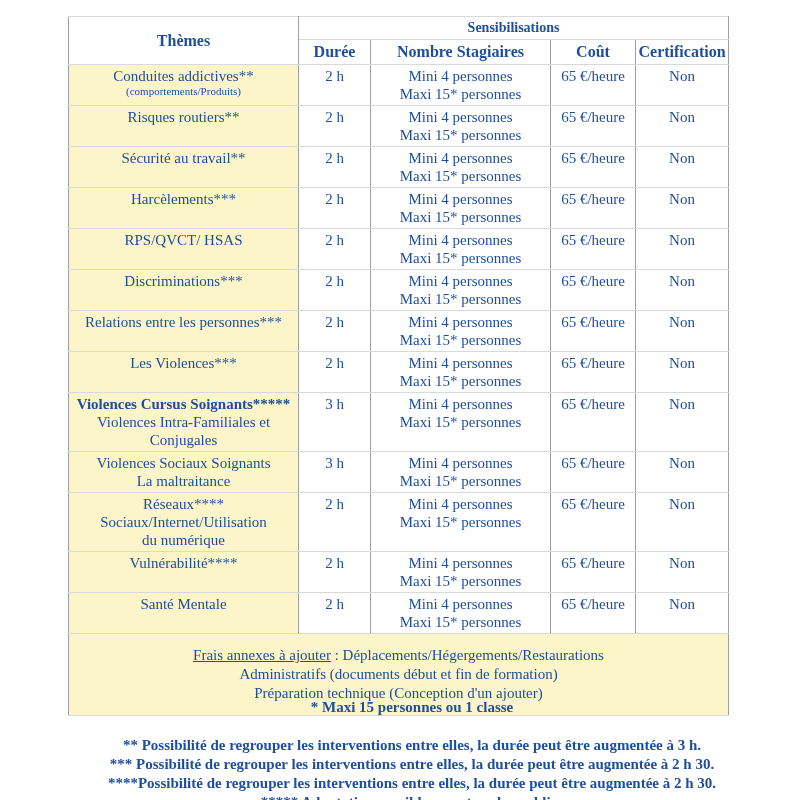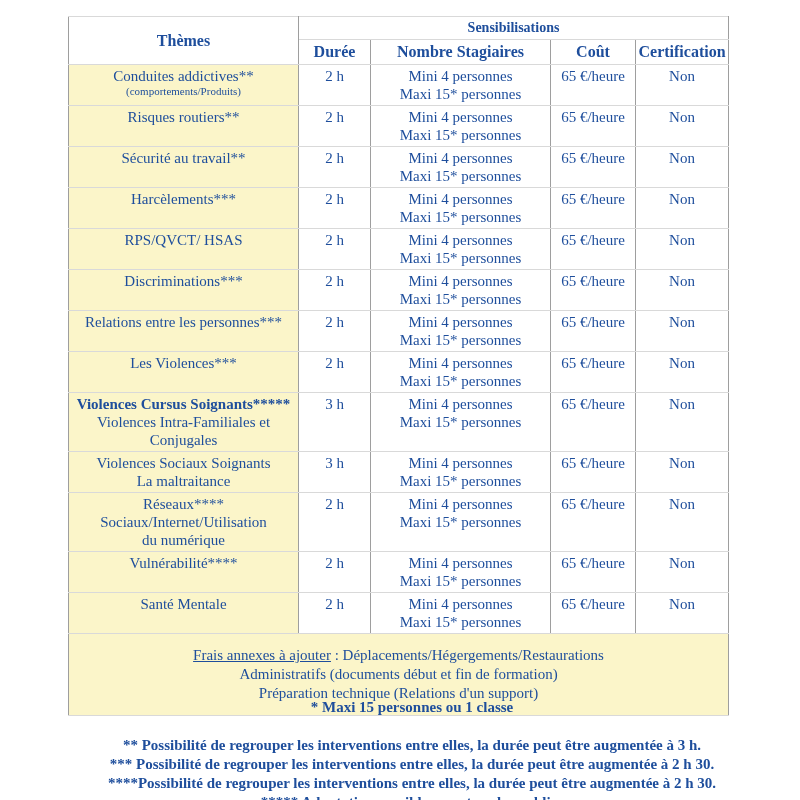--- a/index.html
+++ b/index.html
@@ -235,21 +235,21 @@
         </td>
         <td>65 €/heure</td>
         <td>Non</td>
       </tr>
     </tbody>
   <tfoot>
     <tr class="footer-row">
       <td colspan="5">
         <div><span class="underline">Frais annexes à ajouter</span><span> : Déplacements/Hégergements/Restaurations</span></div>
         <div>Administratifs (documents début et fin de formation)</div>
-        <div>Préparation technique (Relations d'un support)</div>
+        <div>Préparation technique (Conception d'un ajouter)</div>
       </td>
     </tr>
   </tfoot>
 </table>
 
 <div class="notes">
     <div class="note gap-after">* Maxi 15 personnes ou 1 classe</div>
     <div class="note">** Possibilité de regrouper les interventions entre elles, la durée peut être augmentée à 3 h.</div>
     <div class="note">*** Possibilité de regrouper les interventions entre elles, la durée peut être augmentée à 2 h 30.</div>
     <div class="note">****Possibilité de regrouper les interventions entre elles, la durée peut être augmentée à 2 h 30.</div>

